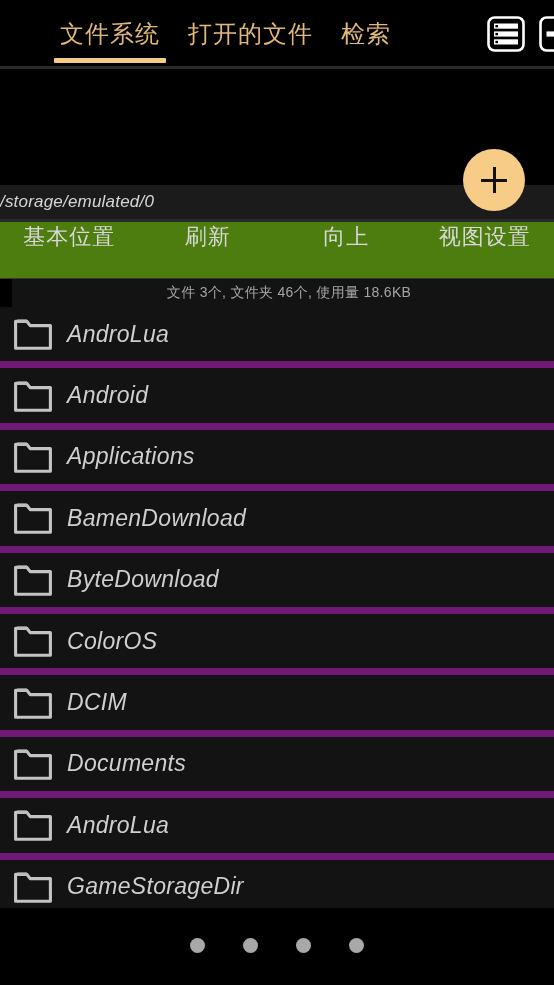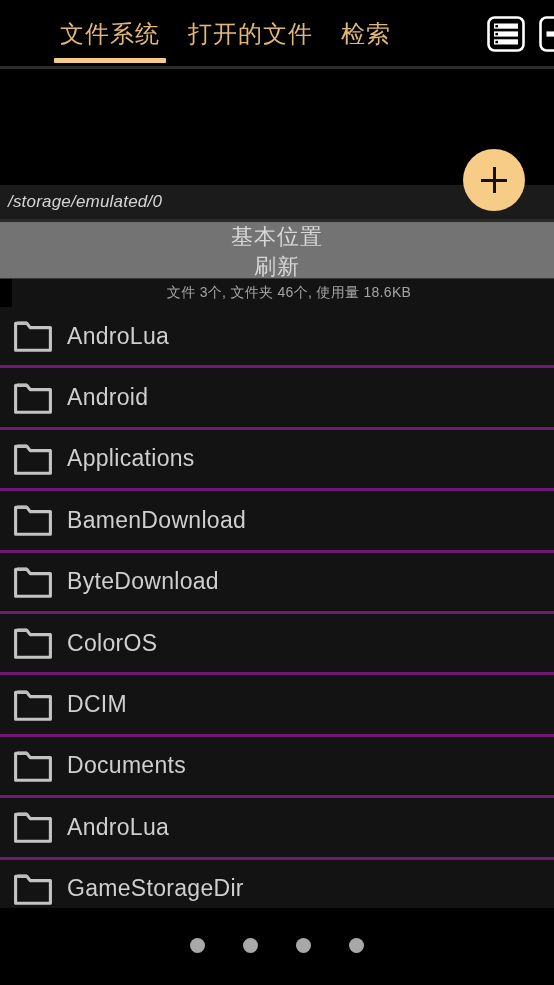--- a/index.html
+++ b/index.html
@@ -54,36 +54,35 @@
     cursor:pointer; z-index:20;
   }
   .fab .plus-h { position:absolute; width:26px; height:3px; background:#111; }
   .fab .plus-v { position:absolute; width:3px; height:26px; background:#111; }
 
   
   .pathbar {
     position:absolute; left:0; top:185px; width:554px; height:34px;
     background:#1b1b1b;
     display:flex; align-items:center;
-    padding-left:8px;
     cursor:pointer;
   }
   .pathbar .path-text {
     font-size:17px; color:#d6d6d6; font-style:italic; letter-spacing:0.2px;
   }
   .pathbar-rule {
     position:absolute; left:0; top:219px; width:554px; height:3px;
     background:#2a2a2a;
   }
 
   
   .toolbar {
     position:absolute; left:0; top:222px; width:554px; height:56px;
-    background:#737373;
-    display:flex; align-items:center;flex-direction:column;
+    background:#4d7c0f;
+    display:flex; align-items:flex-start;
   }
   .toolbar-item {
     flex:1; text-align:center;
     font-size:22px; color:#d8d8d8; letter-spacing:1px;
     cursor:pointer; user-select:none;
   }
   .toolbar-rule {
     position:absolute; left:0; top:278px; width:554px; height:1px;
     background:#383838;
   }
@@ -100,23 +99,24 @@
   .filelist {
     position:absolute; left:0; top:307px; width:554px; height:601px;
     background:#131313;
     overflow:hidden;
   }
   .file-row {
     position:relative;
     height:61.4px;
     display:flex; align-items:center;
     padding-left:13px;
-    border-bottom:3px solid #701a75;
+    border-bottom:7px solid #701a75;
     cursor:pointer;
     background:#131313;
+    font-style:italic;
   }
   .file-row .folder-icon { width:40px; height:34px; flex:0 0 40px; margin-right:14px; }
   .file-row .file-name {
     font-size:23px; color:#cfcfcf; letter-spacing:0.3px;
     white-space:nowrap;
   }
 
   
   .bottombar {
     position:absolute; left:0; top:908px; width:554px; height:77px;

